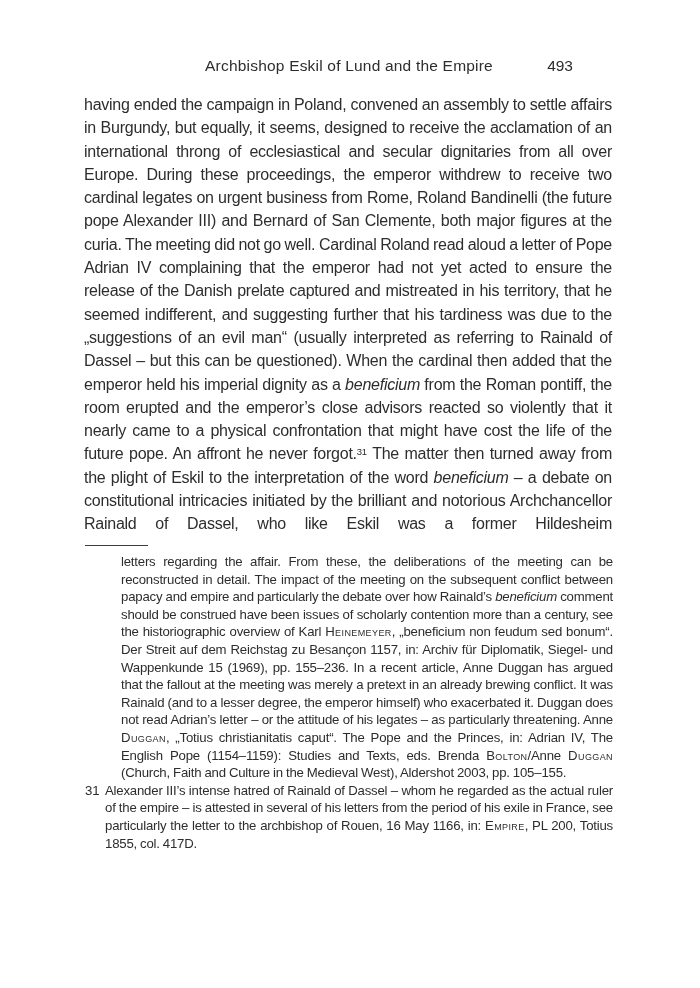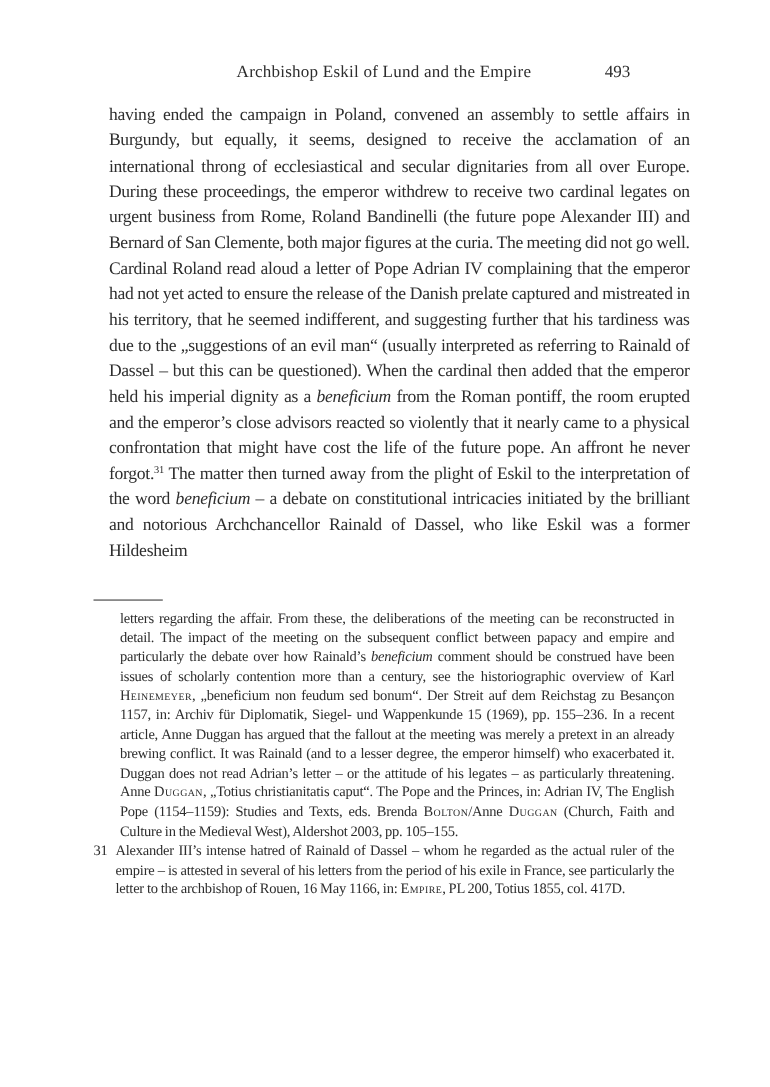--- a/index.html
+++ b/index.html
@@ -10,21 +10,21 @@
   html, body {
     margin: 0;
     padding: 0;
     background: var(--background);
   }
   .page {
     position: relative;
     width: 700px;
     height: 988px;
     background: var(--background);
-    font-family: Liberation Serif, serif;
+    font-family: Liberation Sans, sans-serif;
     color: var(--ink);
     overflow: hidden;
   }
   .running-header {
     position: absolute;
     top: 57px;
     left: 85px;
     width: 528px;
     font-size: 15.5px;
     line-height: 18px;
@@ -34,21 +34,21 @@
     letter-spacing: 0.2px;
   }
   .page-number {
     position: absolute;
     top: 0;
     right: 40px;
   }
   .body-text {
     position: absolute;
     top: 93px;
-    left: 99px;
+    left: 84px;
     width: 528px;
     font-size: 16px;
     line-height: 23.3px;
     letter-spacing: -0.25px;
     word-spacing: -0.6px;
     text-align: justify;
     text-align-last: justify;
   }
   .footnotes {
     position: absolute;
@@ -60,21 +60,21 @@
     letter-spacing: -0.2px;
     word-spacing: -0.4px;
   }
   .fn-rule {
     width: 63px;
     height: 0;
     border-top: 1.2px solid var(--rule);
     margin: 0 0 7px 0;
   }
   .fn-cont {
-    margin-left: 24px;
+    margin-left: 36px;
     text-align: justify;
   }
   .fn-item {
     position: relative;
     padding-left: 20px;
     text-align: justify;
   }
   .fn-number {
     position: absolute;
     left: 0;

